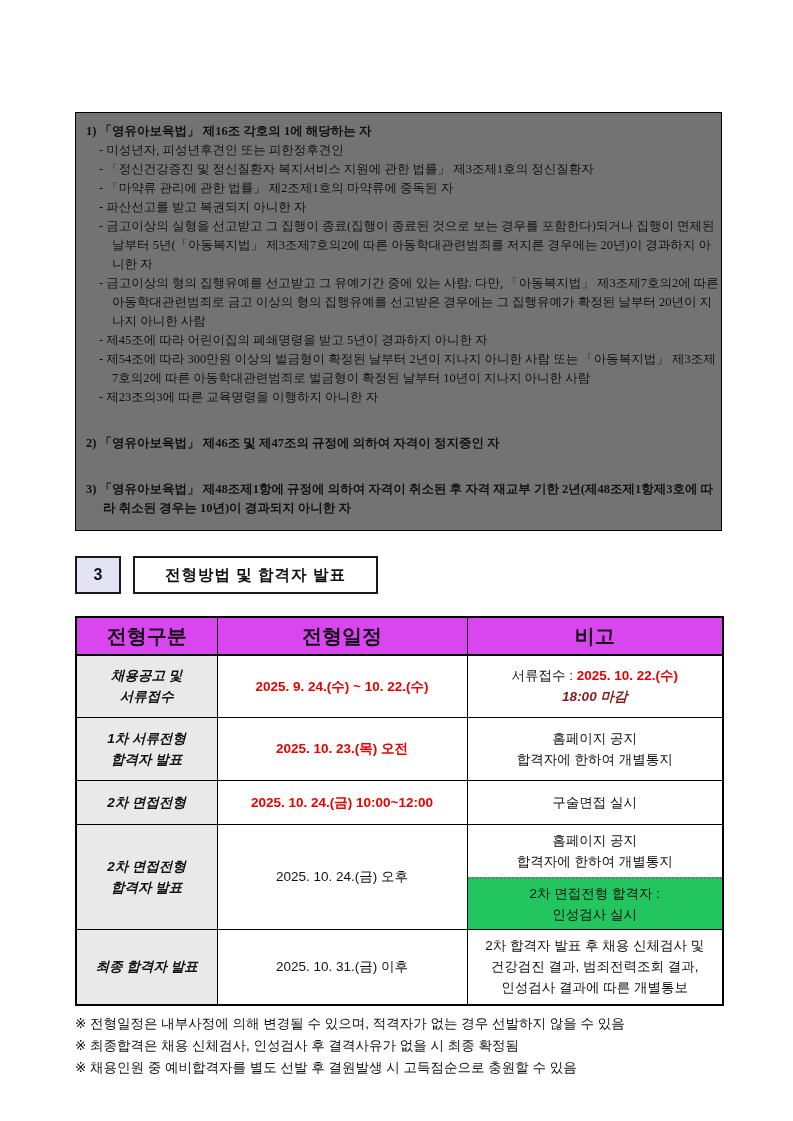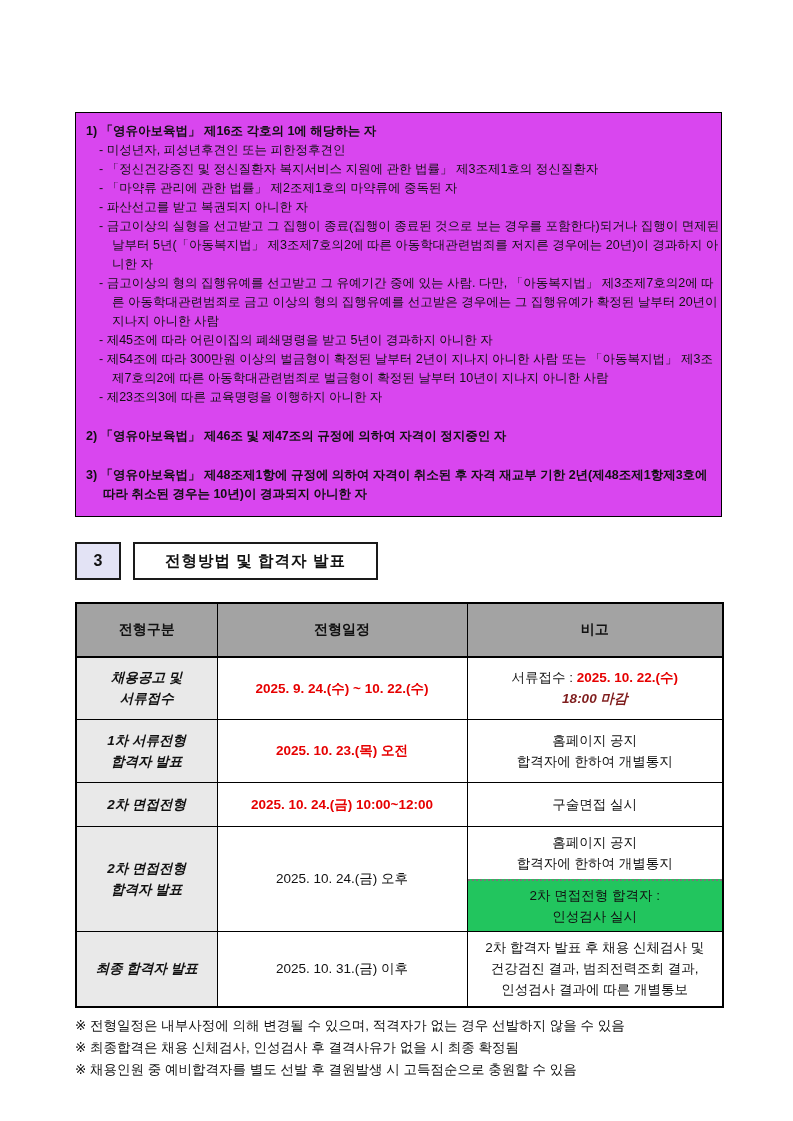--- a/index.html
+++ b/index.html
@@ -5,44 +5,44 @@
   * { box-sizing: border-box; }
   html,body { margin:0; padding:0; }
   body {
     width:793px; height:1121px; background:#ffffff; position:relative;
     font-family:"Liberation Sans","DejaVu Sans",sans-serif; color:#111;
   }
   .doc { position:absolute; left:75px; top:112px; width:647px; }
 
   
   .elig-box {
-    border:1.5px solid #000; background:#d946ef;
-    padding:9px 0 12px 10px; font-size:12.5px; line-height:19px;
+    border:1.5px solid #000; background:#737373;
+    padding:9px 0 12px 10px; font-size:12.5px; line-height:19px;font-family:Liberation Serif, serif;
   }
   .elig-title { font-weight:bold; }
   .elig-sub { padding-left:26px; text-indent:-13px; }
-  .elig-item23 { font-weight:bold; margin-top:20px; padding-left:17px; text-indent:-17px; }
+  .elig-item23 { font-weight:bold; margin-top:27px; padding-left:17px; text-indent:-17px; }
 
   
   .sec { margin-top:25px; display:flex; align-items:stretch; height:38px; }
   .sec-num {
     width:46px; background:#e3e3f5; border:2px solid #1a1a1a;
     display:flex; align-items:center; justify-content:center;
     font-weight:bold; font-size:16px;
   }
   .sec-title-box {
     margin-left:12px; border:2px solid #1a1a1a;
     display:flex; align-items:center; padding:0 30px;
     font-weight:bold; font-size:15.5px; letter-spacing:1px;text-align:center;
   }
 
   
   table.sel { margin-top:22px; border-collapse:collapse; width:647px; table-layout:fixed; border:2px solid #000; }
   .sel th, .sel td { border:1.5px solid #000; text-align:center; vertical-align:middle; padding:2px 4px; }
-  .sel th { background:#a3a3a3; font-size:14px; font-weight:bold; height:54px; border-bottom:2px solid #000; }
+  .sel th { background:#d946ef; font-size:20px; font-weight:bold; height:38px; border-bottom:2px solid #000; }
   .sel td { font-size:13.5px; line-height:21px; }
   td.cat { background:#e9e9e9; font-weight:bold;font-style:italic; }
   .red { color:#e60000; font-weight:bold; }
   .deadline { color:#7f1d1d; font-weight:bold; font-style:italic; }
   tr.r1 { height:62px; } tr.r2 { height:63px; } tr.r3 { height:44px; }
   tr.r4 { height:102px; } tr.r5 { height:76px; }
   td.split { padding:0; }
   .split-top { padding:5px 2px; }
   .split-bottom { background:#22c55e; border-top:2px dotted #777; padding:4px 2px; }
 

